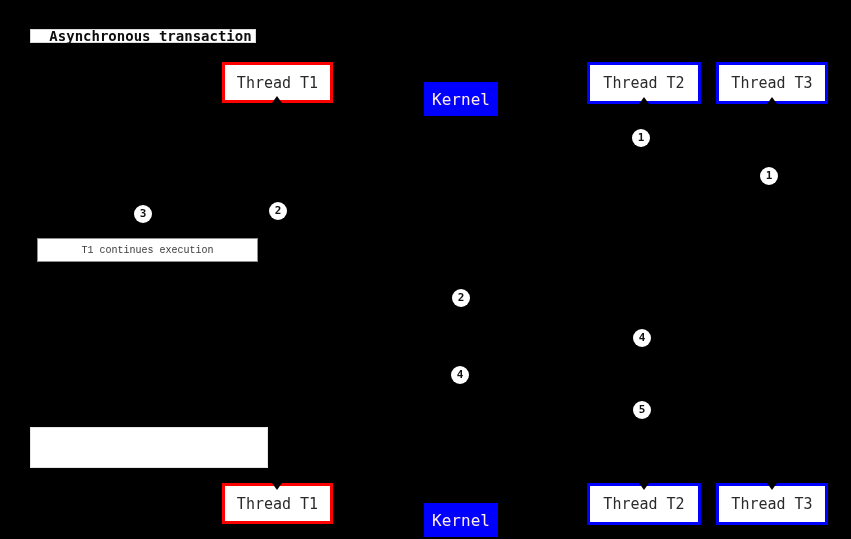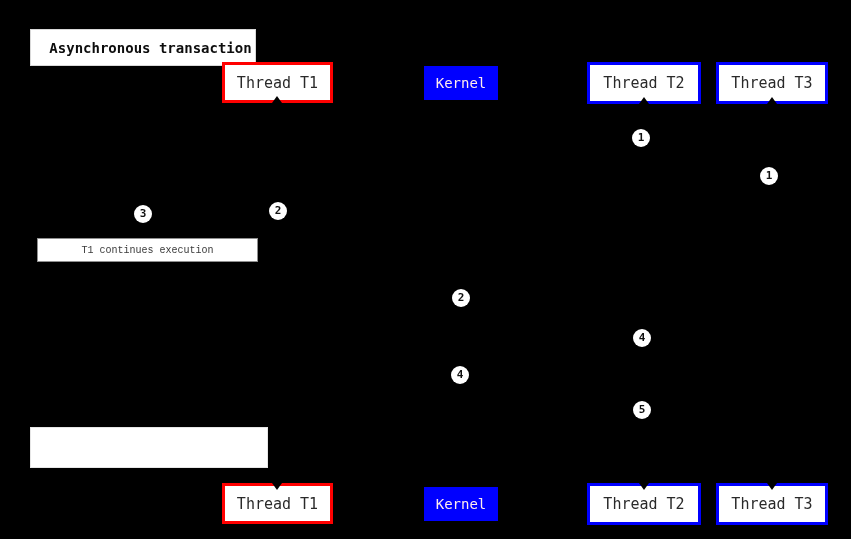--- a/index.html
+++ b/index.html
@@ -5,21 +5,21 @@
   html,body{margin:0;padding:0;background:#000;}
   .canvas{
     position:relative;
     width:851px;height:539px;
     background:var(--background,#000);
     overflow:hidden;
     font-family:"DejaVu Sans Mono", monospace;
   }
   
   .title-box{
-    position:absolute;left:30px;top:29px;width:226px;height:37px;
+    position:absolute;left:30px;top:29px;width:226px;height:14px;
     background:var(--box-background,#fff);
     color:#0d0d0d;
     font-size:14px;font-weight:bold;
     display:flex;align-items:center;justify-content:center;
     letter-spacing:0px;
     border:1px solid #d9d9d9;box-sizing:border-box;padding-left:15px;
   }
   
   .pbox{
     position:absolute;
@@ -28,21 +28,21 @@
     display:flex;align-items:center;justify-content:center;
     font-size:15px;
     box-sizing:border-box;
     white-space:nowrap;
   }
   .pbox.red{border:3px solid var(--thread-t1-border,#f00);}
   .pbox.blue{border:3px solid var(--thread-border,#00f);}
   .pbox.kernelbox{
     background:var(--kernel-background,#00f);
     color:var(--kernel-text,#ffecec);
-    border:none;font-size:14px;
+    border:none;font-size:16px;margin-top:16px;
   }
   .t1-top{left:222px;top:62px;width:111px;height:41px;}
   .kernel-top{left:424px;top:66px;width:74px;height:34px;}
   .t2-top{left:587px;top:62px;width:114px;height:42px;}
   .t3-top{left:716px;top:62px;width:112px;height:42px;}
   .t1-bot{left:222px;top:483px;width:111px;height:41px;}
   .kernel-bot{left:424px;top:487px;width:74px;height:34px;}
   .t2-bot{left:587px;top:483px;width:114px;height:42px;}
   .t3-bot{left:716px;top:483px;width:112px;height:42px;}
   

